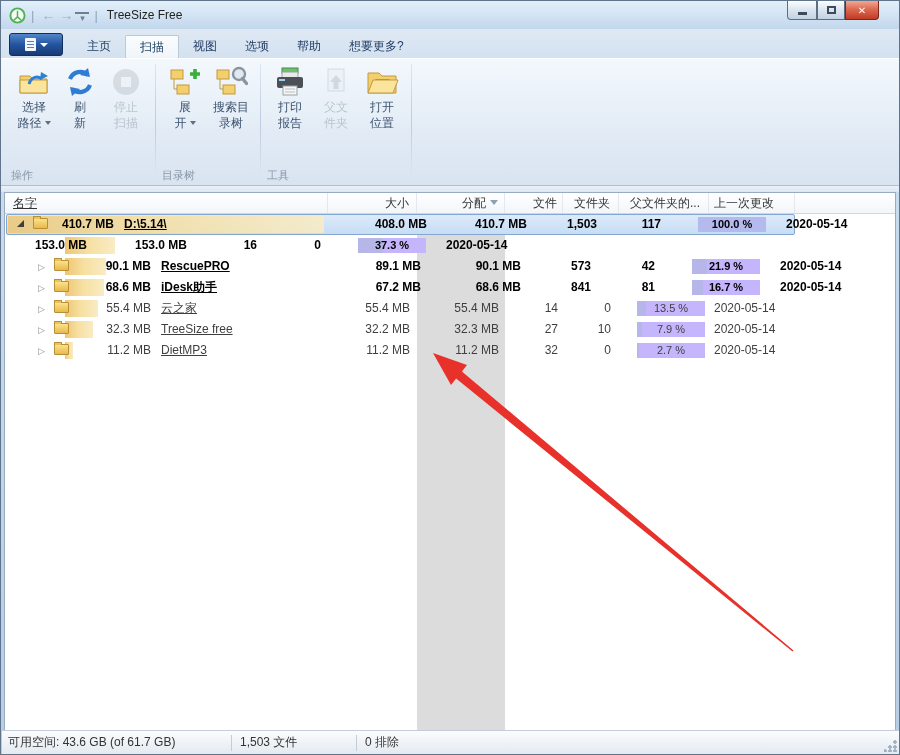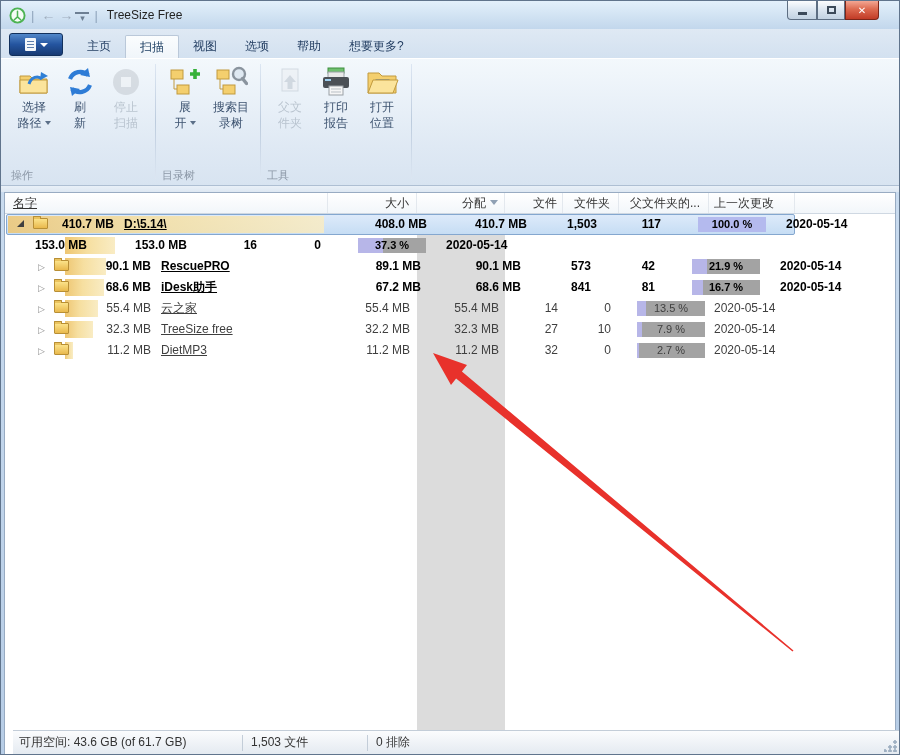--- a/index.html
+++ b/index.html
@@ -69,26 +69,26 @@
   .fold::before{content:"";position:absolute;top:-3px;left:-1px;width:6px;height:2px;background:#eac35e;border:1px solid #b88f35;border-bottom:none;border-radius:1px 1px 0 0;}
   .slabel{display:inline-block;text-align:right;}
   .row.root{padding-left:6px;font-weight:bold;}
   .row.root .c.name{padding-left:6px;}
   .row.child .c.name{padding-left:33px;}
   .row.root .slabel{width:62px;}
   .row.child .slabel{width:78px;}
   .fname{margin-left:10px;}
   .row.b{font-weight:bold;gap:11px;}
   .row.n{color:#3f3f3f;}
-  .pbar{position:relative;display:block;width:68px;height:15px;margin:3px 0 0 18px;background:#a3a3a3;}
+  .pbar{position:relative;display:block;width:68px;height:15px;margin:3px 0 0 18px;background:#c4b5fd;}
   .pfill{position:absolute;left:0;top:0;bottom:0;background:#b7b6e8;}
   .row.sel .pfill{background:#b4baee;}
   .ptext{position:relative;display:block;text-align:center;font-size:11px;line-height:15px;}
   
-  #statusbar{position:absolute;left:12px;right:0;bottom:0;height:24px;background:linear-gradient(#fbfcfd,#e4eaf1);border-top:1px solid #c3cdd8;display:flex;align-items:center;font-size:12px;color:#333;padding-left:6px;}
+  #statusbar{position:absolute;left:1px;right:0;bottom:0;height:24px;background:linear-gradient(#fbfcfd,#e4eaf1);border-top:1px solid #c3cdd8;display:flex;align-items:center;font-size:12px;color:#333;padding-left:6px;}
   .ssep{width:1px;height:16px;background:#c3cdd8;margin:0 8px;}
   .sitem1{width:215px;}
   .sitem2{width:108px;}
   #grip{position:absolute;right:2px;bottom:2px;width:13px;height:13px;background:
     radial-gradient(circle at 11px 3px,#9fb0c2 1.5px,transparent 2px),
     radial-gradient(circle at 11px 8px,#9fb0c2 1.5px,transparent 2px),
     radial-gradient(circle at 6px 8px,#9fb0c2 1.5px,transparent 2px),
     radial-gradient(circle at 11px 12px,#9fb0c2 1.5px,transparent 2px),
     radial-gradient(circle at 6px 12px,#9fb0c2 1.5px,transparent 2px),
     radial-gradient(circle at 1px 12px,#9fb0c2 1.5px,transparent 2px);}
@@ -193,39 +193,39 @@
           <span class="lbl">搜索目</span>
           <span class="lbl">录树</span>
         </div>
       </div>
       <div class="glabel">目录树</div>
     </div>
     <div class="gdiv"></div>
 
     <div class="rgroup">
       <div class="rbtns">
-        <div class="rbtn disabled">
-          <svg class="ricon" viewBox="0 0 34 32">
-            <rect x="9" y="3" width="16" height="22" fill="#eceff3" stroke="#bcc5cf"></rect>
-            <path d="M17 9l6 7h-3.5v7h-5v-7H11z" fill="#b9c2cc"></path>
-          </svg>
-          <span class="lbl">父文</span>
-          <span class="lbl">件夹</span>
-        </div>
         <div class="rbtn">
           <svg class="ricon" viewBox="0 0 34 32">
             <rect x="9" y="2" width="16" height="5" fill="#6fbf6f" stroke="#3f8f3f"></rect>
             <rect x="9" y="6" width="16" height="6" fill="#e9e9e9" stroke="#9aa0a6"></rect>
             <rect x="4" y="11" width="26" height="11" rx="2" fill="#4b5056"></rect>
             <rect x="6" y="13" width="6" height="2" fill="#9fd0f0"></rect>
             <rect x="10" y="20" width="14" height="9" fill="#f6f6f6" stroke="#9aa0a6"></rect>
             <path d="M12 23h10M12 26h10" stroke="#b9bfc5"></path>
           </svg>
           <span class="lbl">打印</span>
           <span class="lbl">报告</span>
+        </div>
+        <div class="rbtn disabled">
+          <svg class="ricon" viewBox="0 0 34 32">
+            <rect x="9" y="3" width="16" height="22" fill="#eceff3" stroke="#bcc5cf"></rect>
+            <path d="M17 9l6 7h-3.5v7h-5v-7H11z" fill="#b9c2cc"></path>
+          </svg>
+          <span class="lbl">父文</span>
+          <span class="lbl">件夹</span>
         </div>
         <div class="rbtn">
           <svg class="ricon" viewBox="0 0 34 32">
             <path d="M3 7h11l3 3h14v17H3z" fill="#f4cf6e" stroke="#c19a3e"></path>
             <rect x="11" y="14" width="13" height="10" fill="#3b8ae0" stroke="#1f5fae"></rect>
             <path d="M3 27l5-13h25l-5 13z" fill="#fbe49c" stroke="#c19a3e"></path>
           </svg>
           <span class="lbl">打开</span>
           <span class="lbl">位置</span>
         </div>

